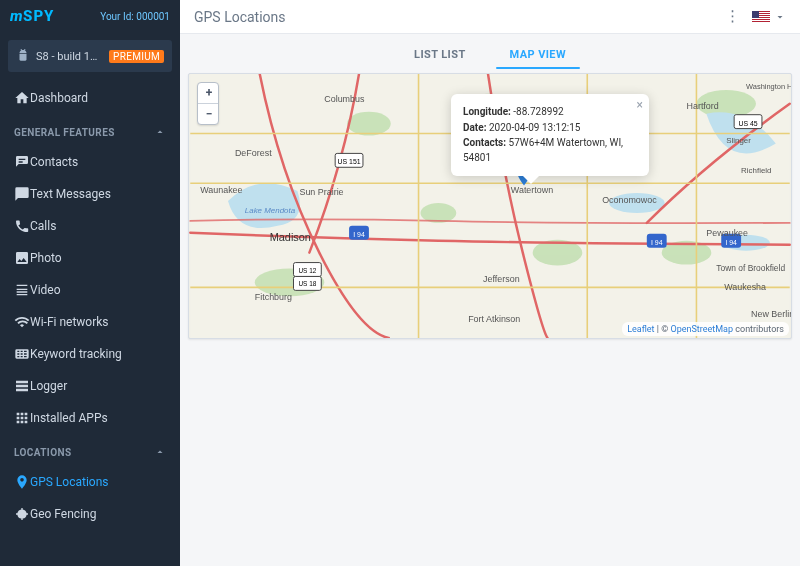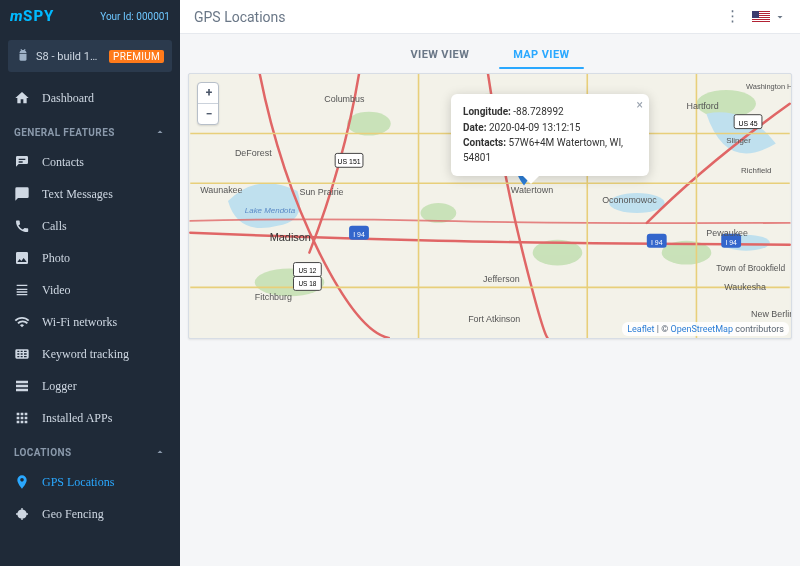--- a/index.html
+++ b/index.html
@@ -7,21 +7,21 @@
   .app { display: flex; width: 800px; height: 566px; }
   .sidebar { width: 180px; background: #1f2a38; color: #cfd8e3; display: flex; flex-direction: column; }
   .brand-row { height: 32px; display: flex; align-items: center; justify-content: space-between; padding: 0 10px; }
   .brand { color: #00b9ff; font-weight: 800; letter-spacing: 0.5px; font-size: 15px; display: inline-flex; align-items: center; }
   .brand .m { font-style: italic; }
   .your-id { color: #6ec7ff; font-size: 10px; text-align: center; }
   .subscriber { margin: 8px 8px 10px 8px; background: #2b3a4d; border-radius: 3px; height: 32px; display: flex; align-items: center; padding: 0 8px; gap: 6px; }
   .sub-icon { width: 14px; color: #9fb2c7; }
   .sub-label { color: #cfd8e3; font-size: 11px; flex: 1; white-space: nowrap; overflow: hidden; text-overflow: ellipsis; }
   .badge { background: #ff7a1a; color: #fff; font-size: 10px; padding: 1px 4px; border-radius: 2px; letter-spacing: 0.3px; }
-  .nav-item { display: flex; align-items: center; gap: 12px; padding: 8px 14px; color: #cfd8e3; font-size: 12px; cursor: pointer; font-family: Liberation Serif, serif; }
+  .nav-item { display: flex; align-items: center; padding: 8px 14px; color: #cfd8e3; font-size: 12px; cursor: pointer; }
   .nav-item.active { color: #2aa8ff; }
   .nav-item .icon-slot { width: 16px; display: inline-flex; justify-content: center; }
   .section-header { display: flex; align-items: center; justify-content: space-between; padding: 12px 14px 8px 14px; font-size: 10px; letter-spacing: 0.4px; color: #8a99ab; font-weight: 700; cursor: pointer; }
   .chev { width: 12px; height: 12px; }
   .content { flex: 1; display: flex; flex-direction: column; background: #f5f6f8; overflow: hidden; }
   .header-bar { height: 34px; background: #fff; border-bottom: 1px solid #e6e9ee; display: flex; align-items: center; padding: 0 14px; justify-content: space-between; }
   .page-title { color: #6a7787; font-size: 14px; }
   .header-icons { display: flex; align-items: center; gap: 12px; color: #6a7787; }
   .flag { width: 18px; height: 12px; display: inline-block; position: relative; background:
     linear-gradient(#3c3b6e,#3c3b6e) 0 0/7px 7px no-repeat,
@@ -199,21 +199,21 @@
         <span style="display:inline-flex;align-items:center;gap:4px">
           <span class="flag"></span>
           <svg viewBox="0 0 24 24" width="12" height="12" class="mat-icon">
               <path d="M7 10l5 5 5-5z"></path>
             </svg>
         </span>
       </div>
     </div>
 
     <div class="view-tabs">
-      <div class="tab">VIEW VIEW</div>
+      <div class="tab">LIST LIST</div>
       <div class="tab active">MAP VIEW</div>
     </div>
 
     <div class="map-wrap">
 
       <svg class="map-svg" viewBox="0 0 604 266">
         <rect width="604" height="266" fill="#f3f2e9"></rect>
 
         <g fill="#c5e0b4" opacity="0.9">
           <ellipse cx="180" cy="50" rx="22" ry="12"></ellipse>

